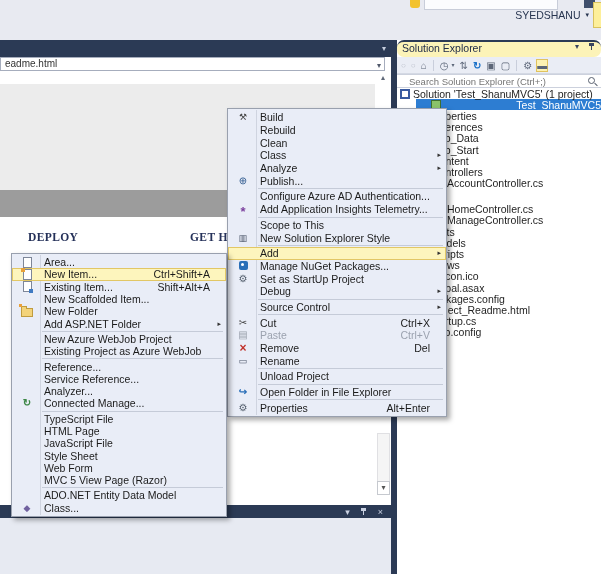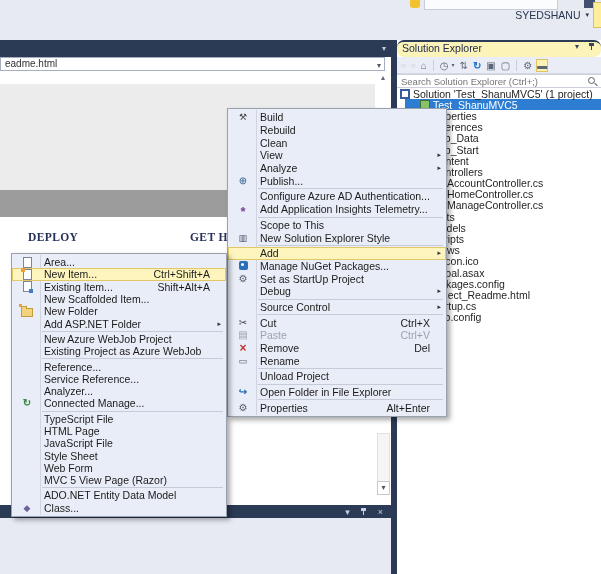--- a/index.html
+++ b/index.html
@@ -50,21 +50,21 @@
               border-bottom:1px solid #d4d9e4;display:flex;align-items:center;gap:3px;padding:0 3px;}
   .tb-icon{font-size:10px;line-height:13px;color:#5c6678;padding:0 1px;cursor:default;}
   .tb-nav-back,.tb-nav-forward{color:#b9bec9;font-size:8px;}
   .tb-refresh{color:#1c72c8;font-weight:bold;}
   .tb-chev-down{font-size:6px;margin-left:-2px;}
   .tb-sep{width:1px;height:11px;background:#c9cedb;margin:0 2px;}
   .tb-icon.active{background:#fdf2b3;box-shadow:inset 0 0 0 1px #e0c25e;}
   .se-search{left:397px;top:74px;width:204px;height:14px;box-sizing:border-box;background:#fff;
              border-top:1px solid #ccd1dd;border-bottom:1px solid #ccd1dd;display:flex;align-items:center;}
   .se-search input{flex:1;border:none;outline:none;font-family:"Liberation Sans",sans-serif;font-size:9.5px;
-                   color:#8d93a2;padding:0 0 0 4px;background:transparent;height:15px;}
+                   color:#8d93a2;padding:0 0 0 4px;background:transparent;height:15px;margin-left:8px;}
   .search-glass{position:relative;width:11px;height:11px;flex-shrink:0;margin-right:3px;}
   .search-glass::before{content:"";position:absolute;left:1px;top:1px;width:5px;height:5px;border:1px solid #58606f;border-radius:50%;}
   .search-glass::after{content:"";position:absolute;left:7px;top:8px;width:4px;height:1px;background:#58606f;transform:rotate(45deg);}
   .se-tree{left:397px;top:88px;width:204px;}
   .tree-row{display:flex;align-items:center;height:11.2px;font-size:10.5px;color:#1e1e1e;white-space:nowrap;cursor:default;box-sizing:border-box;}
   .tree-row.selected{background:#2d7dd2;color:#fff;}
   .tree-row .t-icon{margin-right:3px;flex-shrink:0;display:inline-flex;}
 
   
   .pin-icon{position:relative;display:inline-block;width:8px;height:10px;color:#39455f;}
@@ -186,21 +186,21 @@
     <input type="text" placeholder="Search Solution Explorer (Ctrl+;)" style="">
     <span class="search-glass"></span>
   </div>
   <div class="abs se-tree" id="se-tree">
       <div class="tree-row" style="padding-left: 3px;">
         <span class="t-icon">
           <i class="ci ci-solution"></i>
         </span>
         <span>Solution 'Test_ShanuMVC5' (1 project)</span>
       </div>
-      <div class="tree-row selected" style="margin-left: 8px; padding-left: 15px;">
+      <div class="tree-row selected" style="margin-left: 19px; padding-left: 15px; justify-content: space-between;">
         <span class="t-icon">
           <i class="ci ci-project"></i>
         </span>
         <span>Test_ShanuMVC5</span>
       </div>
       <div class="tree-row" style="padding-left: 20px;">
         <span class="t-icon">
           <i class="ci ci-properties"></i>
         </span>
         <span>Properties</span>
@@ -234,21 +234,21 @@
           <i class="ci ci-folder"></i>
         </span>
         <span>Controllers</span>
       </div>
       <div class="tree-row" style="padding-left: 38px;">
         <span class="t-icon">
           <i class="ci ci-csfile"></i>
         </span>
         <span>AccountController.cs</span>
       </div>
-      <div class="tree-row" style="padding-left: 38px;">
+      <div class="tree-row" style="padding-left: 38px; margin-top: 15px;">
         <span class="t-icon">
           <i class="ci ci-csfile"></i>
         </span>
         <span>HomeController.cs</span>
       </div>
       <div class="tree-row" style="padding-left: 38px;">
         <span class="t-icon">
           <i class="ci ci-csfile"></i>
         </span>
         <span>ManageController.cs</span>
@@ -323,21 +323,21 @@
       <div class="menu-item">
         <span class="mi-icon"></span>
         <span class="mi-label">Rebuild</span>
       </div>
       <div class="menu-item">
         <span class="mi-icon"></span>
         <span class="mi-label">Clean</span>
       </div>
       <div class="menu-item">
         <span class="mi-icon"></span>
-        <span class="mi-label">View</span>
+        <span class="mi-label">Class</span>
         <span class="mi-arrow">▸</span>
       </div>
       <div class="menu-item">
         <span class="mi-icon"></span>
         <span class="mi-label">Analyze</span>
         <span class="mi-arrow">▸</span>
       </div>
       <div class="menu-item">
         <span class="mi-icon g-publish">⊕</span>
         <span class="mi-label">Publish...</span>

